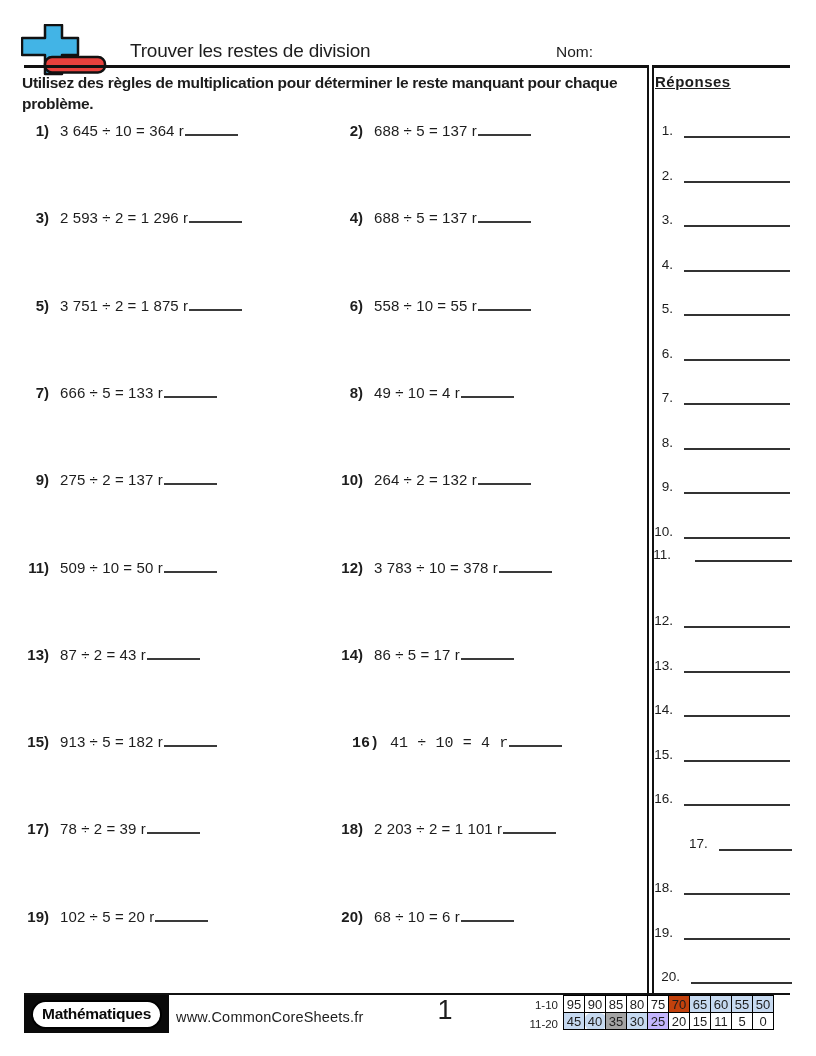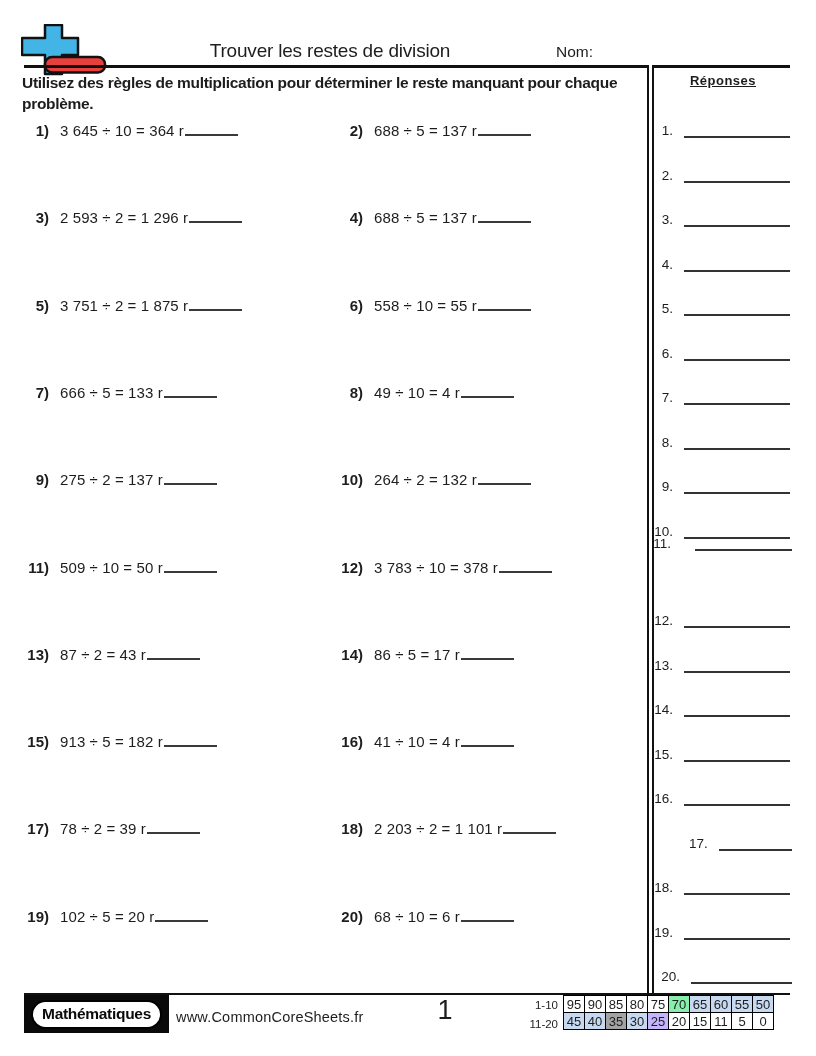--- a/index.html
+++ b/index.html
@@ -9,21 +9,21 @@
     background:#ffffff;
     color:#1d1d1d;
     font-family:"Liberation Sans", sans-serif;
     overflow:hidden;
   }
 
   
   .logo { position:absolute; left:21px; top:24px; }
   .page-title {
     position:absolute; left:130px; top:40px; width:400px;
-    text-align:center; font-size:19px; letter-spacing:-0.2px;
+    font-size:19px; letter-spacing:-0.2px;
   }
   .name-label { position:absolute; left:556px; top:43px; font-size:15.5px; }
   .top-rule { position:absolute; left:24px; top:65px; width:766px; height:3px; background:#111; }
 
   .instructions {
     position:absolute; left:22px; top:72px; width:618px;
     font-size:15.5px; font-weight:bold; letter-spacing:-0.3px; line-height:21px;
   }
 
   
@@ -37,22 +37,22 @@
   }
 
   
   .separator {
     position:absolute; left:647px; top:65px; width:7px; height:930px;
     border-left:2px solid #111; border-right:2px solid #111; background:#fff;
   }
 
   
   .answers-title {
-    position:absolute; left:655px; top:73px; width:136px; text-align:center;
-    font-size:13px; font-weight:bold; text-decoration:underline; letter-spacing:0.5px;
+    position:absolute; left:655px; top:73px; width:136px; text-align:left;
+    font-size:15px; font-weight:bold; text-decoration:underline; letter-spacing:0.5px;
   }
   .answers { position:absolute; left:0; top:0; width:816px; height:995px; }
   .answer-row {
     position:absolute; left:650px; width:142px; height:20px;
     display:flex; align-items:flex-end;
   }
   .alabel {
     display:inline-block; width:23px; text-align:right;
     font-size:13.5px; line-height:15px;
   }
@@ -105,21 +105,21 @@
     <div class="problem" style="left: 336px; top: 296.6px;"><span class="pnum">6)</span><span class="peq">558 ÷ 10 = 55 r</span><span class="blank"></span></div>
     <div class="problem" style="left: 22px; top: 383.9px;"><span class="pnum">7)</span><span class="peq">666 ÷ 5 = 133 r</span><span class="blank"></span></div>
     <div class="problem" style="left: 336px; top: 383.9px;"><span class="pnum">8)</span><span class="peq">49 ÷ 10 = 4 r</span><span class="blank"></span></div>
     <div class="problem" style="left: 22px; top: 471.2px;"><span class="pnum">9)</span><span class="peq">275 ÷ 2 = 137 r</span><span class="blank"></span></div>
     <div class="problem" style="left: 336px; top: 471.2px;"><span class="pnum">10)</span><span class="peq">264 ÷ 2 = 132 r</span><span class="blank"></span></div>
     <div class="problem" style="left: 22px; top: 558.5px;"><span class="pnum">11)</span><span class="peq">509 ÷ 10 = 50 r</span><span class="blank"></span></div>
     <div class="problem" style="left: 336px; top: 558.5px;"><span class="pnum">12)</span><span class="peq">3 783 ÷ 10 = 378 r</span><span class="blank"></span></div>
     <div class="problem" style="left: 22px; top: 645.8px;"><span class="pnum">13)</span><span class="peq">87 ÷ 2 = 43 r</span><span class="blank"></span></div>
     <div class="problem" style="left: 336px; top: 645.8px;"><span class="pnum">14)</span><span class="peq">86 ÷ 5 = 17 r</span><span class="blank"></span></div>
     <div class="problem" style="left: 22px; top: 733.1px;"><span class="pnum">15)</span><span class="peq">913 ÷ 5 = 182 r</span><span class="blank"></span></div>
-    <div class="problem" style="left: 336px; top: 733.1px;"><span class="pnum">16)</span><span class="peq">41 ÷ 10 = 4 r</span><span class="blank"></span></div>
+    <div class="problem" style="left: 352px; top: 733.1px; font-family: Liberation Mono, monospace;"><span class="pnum">16)</span><span class="peq">41 ÷ 10 = 4 r</span><span class="blank"></span></div>
     <div class="problem" style="left: 22px; top: 820.4px;"><span class="pnum">17)</span><span class="peq">78 ÷ 2 = 39 r</span><span class="blank"></span></div>
     <div class="problem" style="left: 336px; top: 820.4px;"><span class="pnum">18)</span><span class="peq">2 203 ÷ 2 = 1 101 r</span><span class="blank"></span></div>
     <div class="problem" style="left: 22px; top: 907.7px;"><span class="pnum">19)</span><span class="peq">102 ÷ 5 = 20 r</span><span class="blank"></span></div>
     <div class="problem" style="left: 336px; top: 907.7px;"><span class="pnum">20)</span><span class="peq">68 ÷ 10 = 6 r</span><span class="blank"></span></div>
   </div>
 
 <div class="separator"></div>
 
 <div class="answers-title">Réponses</div>
 <div class="answers">
@@ -156,21 +156,21 @@
       <span class="aline"></span>
     </div>
     <div class="answer-row" style="top: 474.4px;">
       <span class="alabel">9.</span>
       <span class="aline"></span>
     </div>
     <div class="answer-row" style="top: 518.95px;">
       <span class="alabel">10.</span>
       <span class="aline"></span>
     </div>
-    <div class="answer-row" style="top: 531px; gap: 13px;">
+    <div class="answer-row" style="top: 542px; gap: 13px;">
       <span class="alabel">11.</span>
       <span class="aline"></span>
     </div>
     <div class="answer-row" style="top: 608.05px;">
       <span class="alabel">12.</span>
       <span class="aline"></span>
     </div>
     <div class="answer-row" style="top: 652.6px;">
       <span class="alabel">13.</span>
       <span class="aline"></span>
@@ -216,29 +216,29 @@
   <div>11-20</div>
 </div>
 <table class="score-table">
   <tbody>
       <tr>
         <td>95</td>
         <td>90</td>
         <td>85</td>
         <td>80</td>
         <td>75</td>
-        <td style="background: #86efac;">70</td>
+        <td style="background: #c2410c;">70</td>
         <td style="background: rgb(198, 217, 240);">65</td>
         <td style="background: rgb(198, 217, 240);">60</td>
         <td style="background: rgb(198, 217, 240);">55</td>
         <td style="background: rgb(198, 217, 240);">50</td>
       </tr>
       <tr>
         <td style="background: rgb(198, 217, 240);">45</td>
-        <td style="background: rgb(198, 217, 240);">40</td>
+        <td style="background: rgb(198, 217, 240); border-radius: 6px;">40</td>
         <td style="background: #a3a3a3;">35</td>
         <td style="background: rgb(198, 217, 240);">30</td>
         <td style="background: #c4b5fd; margin-left: 41px;">25</td>
         <td>20</td>
         <td>15</td>
         <td>11</td>
         <td>5</td>
         <td>0</td>
       </tr>
     </tbody>

